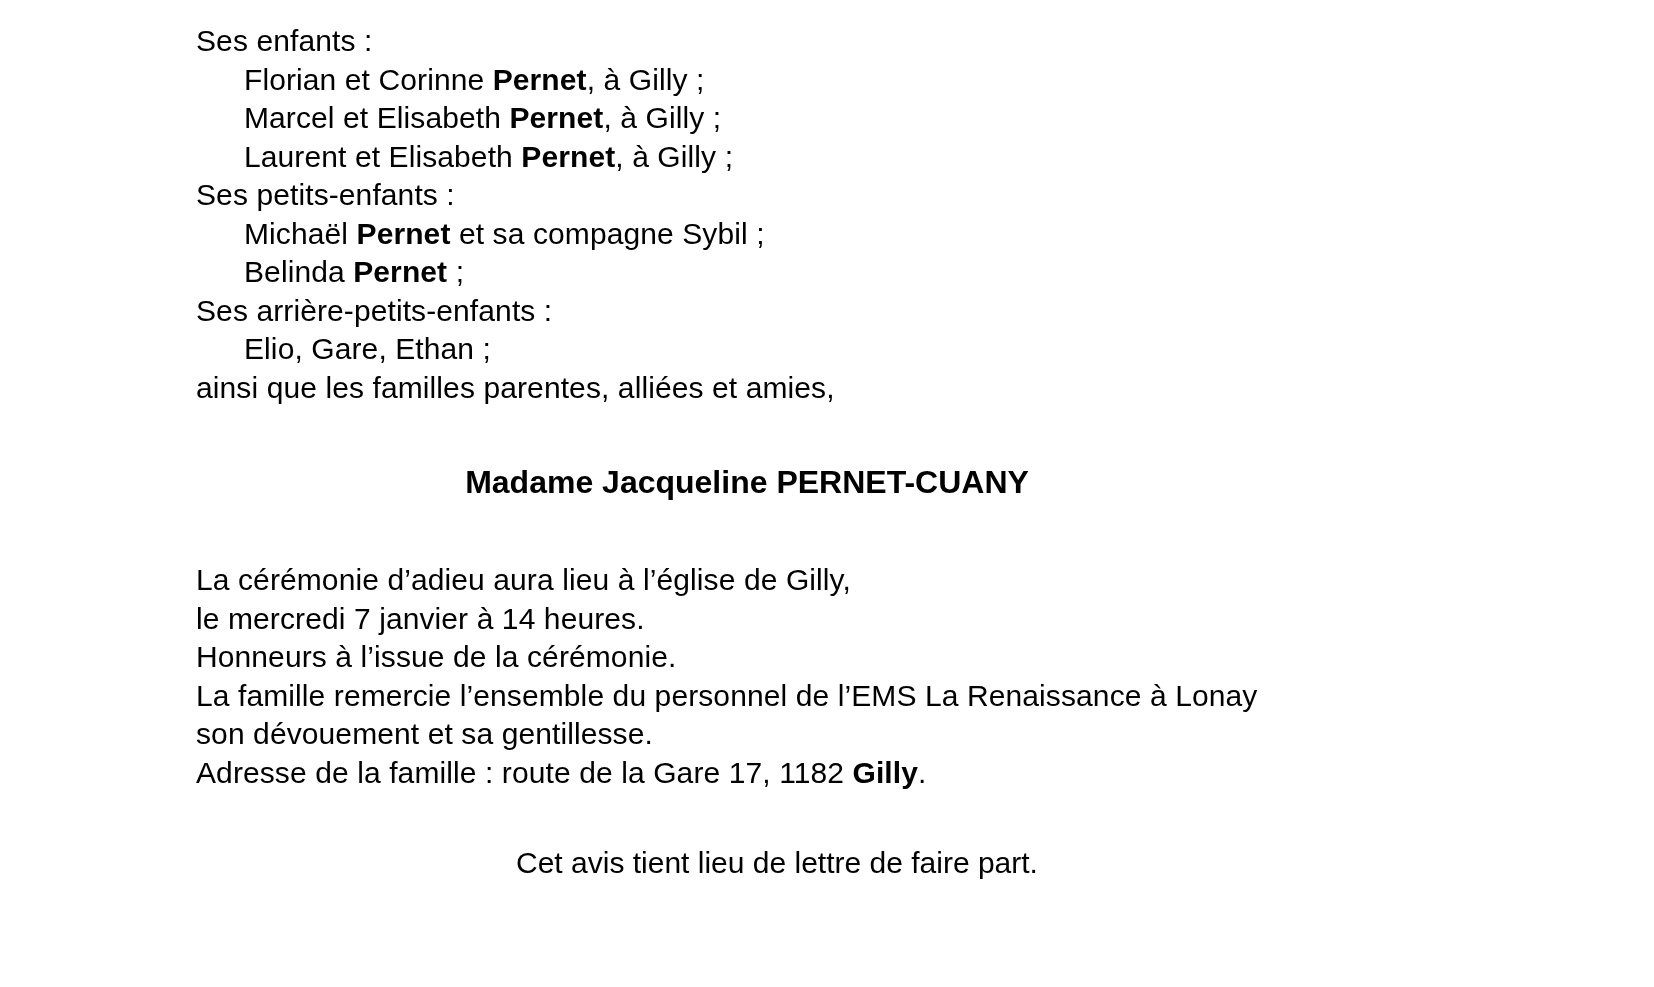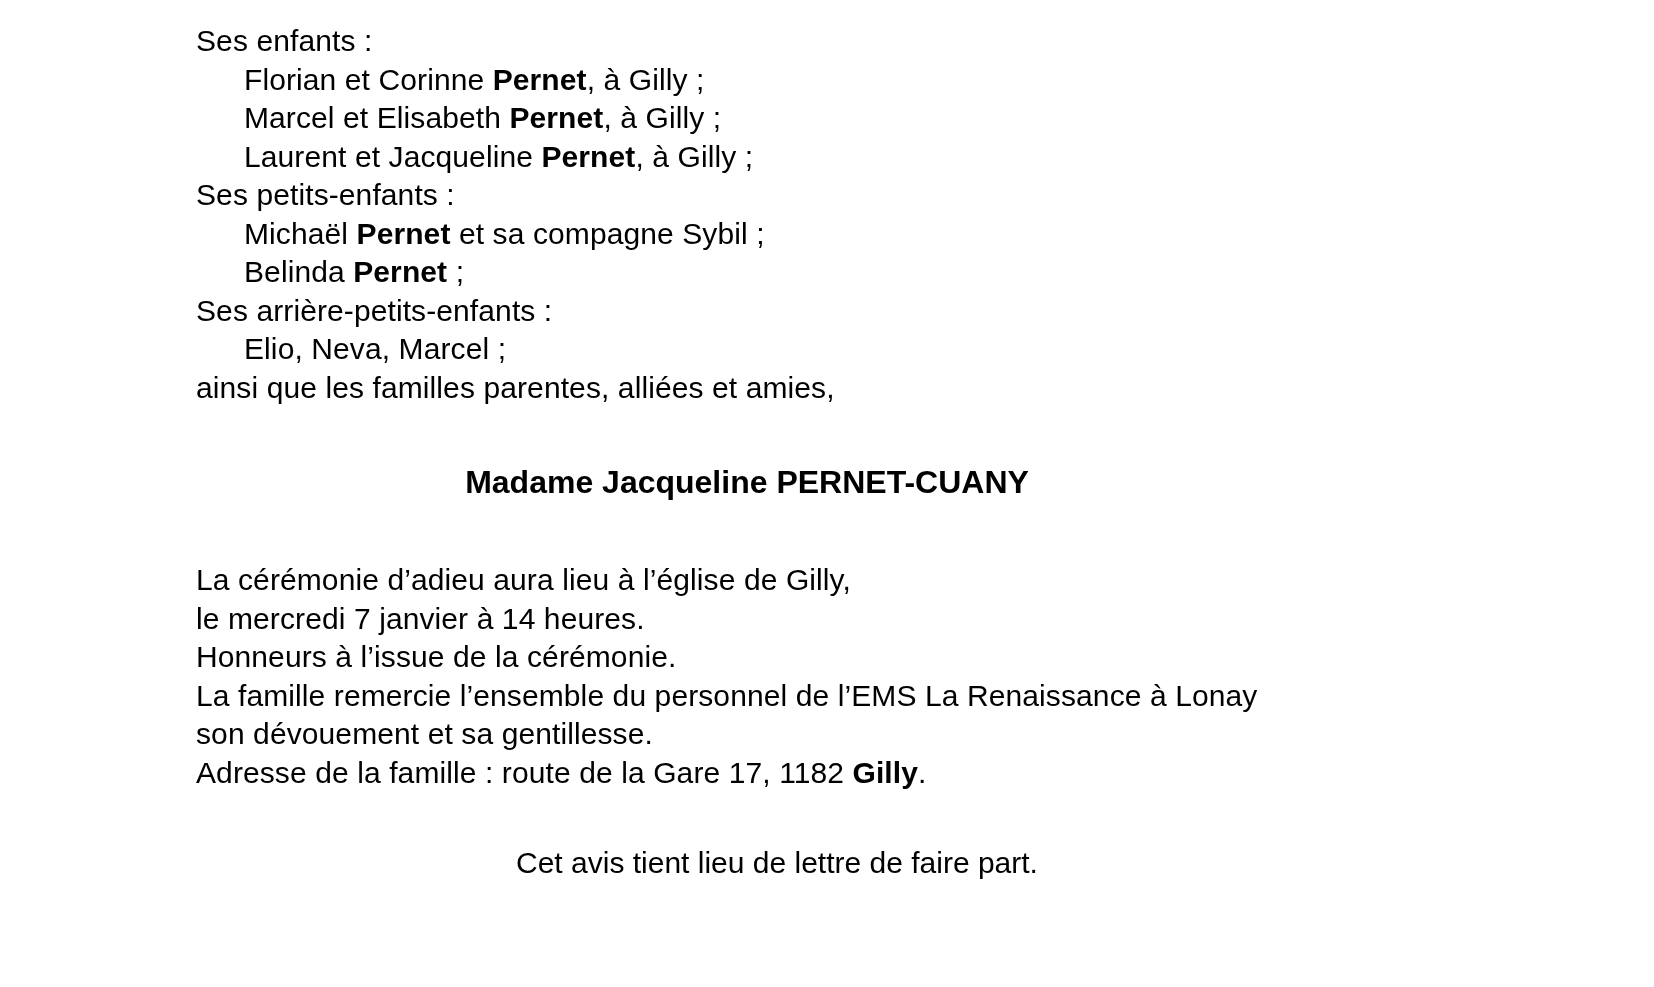--- a/index.html
+++ b/index.html
@@ -63,32 +63,32 @@
 <div class="page">
 
   <div class="block">
 
     <div class="line">Ses enfants :</div>
 
     <div class="line indent"><span>Florian et Corinne </span><span class="bold">Pernet</span><span>, à Gilly ;</span></div>
 
     <div class="line indent"><span>Marcel et Elisabeth </span><span class="bold">Pernet</span><span>, à Gilly ;</span></div>
 
-    <div class="line indent"><span>Laurent et Jacqueline </span><span class="bold">Pernet</span><span>, à Gilly ;</span></div>
+    <div class="line indent"><span>Laurent et Elisabeth </span><span class="bold">Pernet</span><span>, à Gilly ;</span></div>
 
     <div class="line">Ses petits-enfants :</div>
 
     <div class="line indent"><span>Michaël </span><span class="bold">Pernet</span><span> et sa compagne Sybil ;</span></div>
 
 
     <div class="line indent"><span>Belinda </span><span class="bold">Pernet</span><span> ;</span></div>
 
     <div class="line">Ses arrière-petits-enfants :</div>
 
-    <div class="line indent"><span>Elio, Neva, Marcel ;</span></div>
+    <div class="line indent"><span>Elio, Gare, Ethan ;</span></div>
 
     <div class="line">ainsi que les familles parentes, alliées et amies,</div>
 
 
   </div>
 
   <div class="deceased-name">Madame Jacqueline PERNET-CUANY</div>
 
   <div class="gap-after-name"></div>
 

